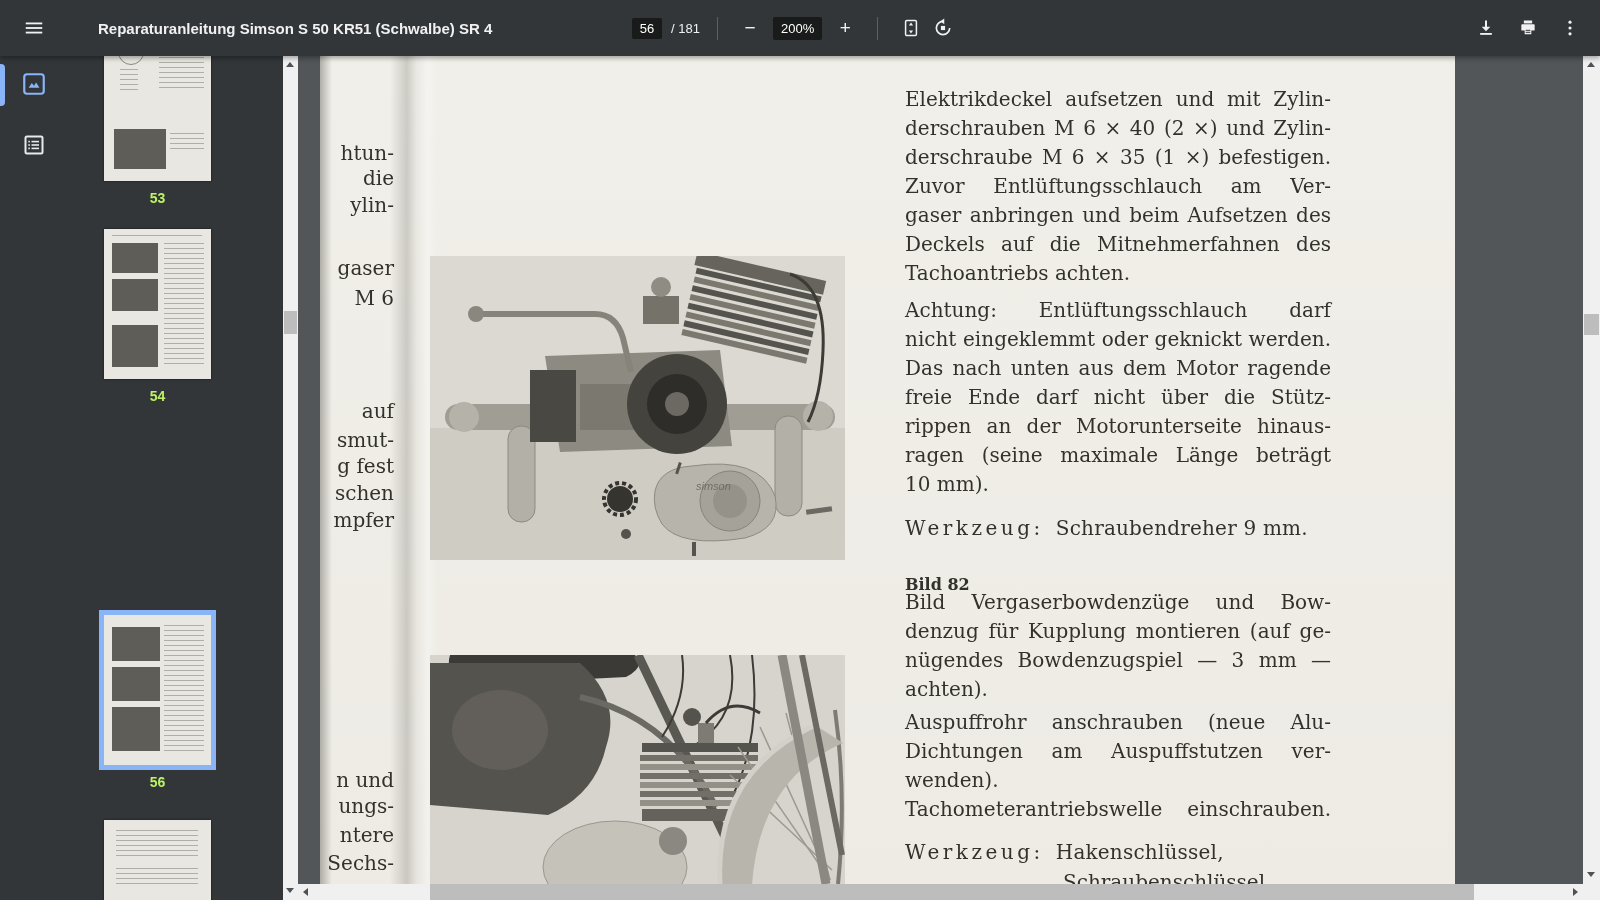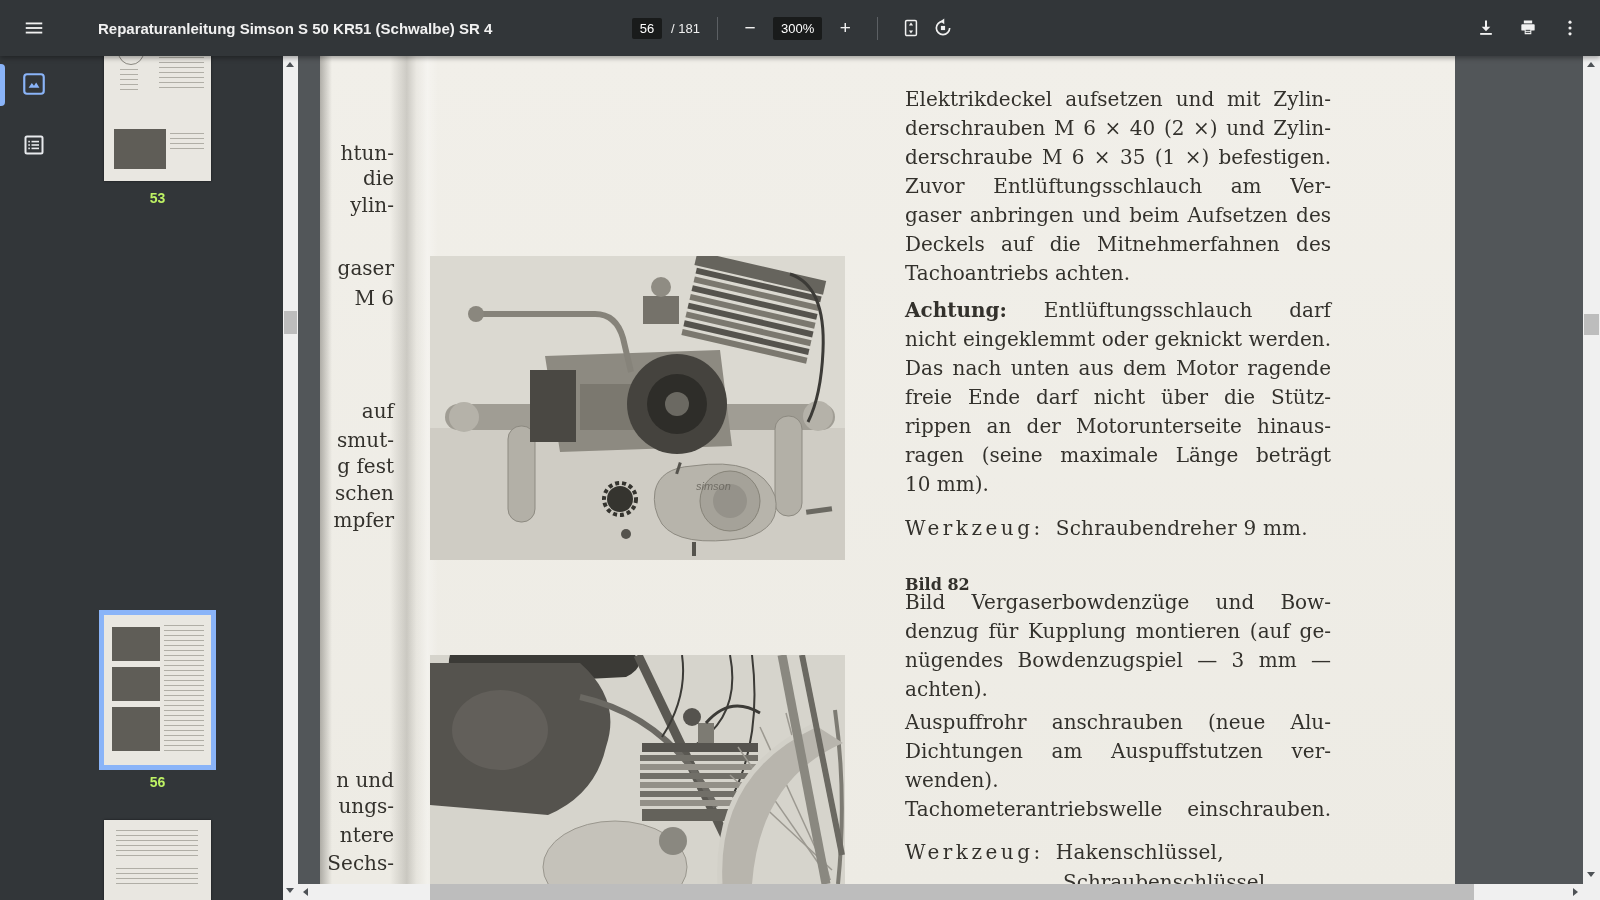--- a/index.html
+++ b/index.html
@@ -62,21 +62,21 @@
           background:linear-gradient(90deg,rgba(60,58,50,0),rgba(60,58,50,.20) 35%,rgba(60,58,50,.04) 55%,rgba(255,255,255,.3) 78%,rgba(60,58,50,0));}
 
   .frags{position:absolute;left:0;top:0;width:77px;height:828px;}
   .frag{position:absolute;right:3px;white-space:nowrap;font-family:"DejaVu Serif",serif;
         font-size:20px;color:#33312c;}
 
   .rcol{position:absolute;left:585px;top:0;width:426px;font-family:"DejaVu Serif",serif;
         font-size:20px;color:#33312c;}
   .tl{position:absolute;left:0;width:426px;height:29px;line-height:29px;white-space:nowrap;}
   .tl.j{white-space:normal;text-align:justify;text-align-last:justify;}
-  .b{font-weight:bold;}
+  .b{font-weight:normal;}
   .caption{font-weight:bold;font-size:16px;margin-top:18px;}
   .wlabel{letter-spacing:3.5px;}
   .wval{margin-left:12px;letter-spacing:.2px;}
   .indent2{padding-left:158px;}
 
   .photo{position:absolute;left:110px;width:415px;}
   .photo svg{display:block;}
 </style>
 </head>
 <body>
@@ -97,21 +97,21 @@
         </span>
       </button>
       <span class="tb-title">Reparaturanleitung Simson S 50 KR51 (Schwalbe) SR 4</span>
     </div>
 
     <div class="tb-center">
       <input class="page-input" readonly="" value="56" style="">
       <span class="page-total"><span>/</span> <span>181</span></span>
       <span class="tb-sep"></span>
       <button class="glyph-btn">−</button>
-      <span class="zoom-box">300%</span>
+      <span class="zoom-box">200%</span>
       <button class="glyph-btn">+</button>
       <span class="tb-sep"></span>
       <button class="icon-btn" style="width:32px;height:32px;">
         <span>
           <svg width="20" height="20" viewBox="0 0 24 24">
               <rect x="5.5" y="3" width="13" height="18" rx="1.5" fill="none" stroke="#f1f1f1" stroke-width="1.8"></rect>
               <polygon points="12,5.5 9.5,9 14.5,9" fill="#f1f1f1"></polygon>
               <polygon points="12,18.5 9.5,15 14.5,15" fill="#f1f1f1"></polygon>
             </svg>
         </span>
@@ -203,20 +203,32 @@
           <div class="mcirc" style="left:14px;top:8px;width:24px;height:24px;"></div>
           <div class="mtx" style="left:16px;top:38px;width:18px;height:22px;"></div>
           <div class="mtx" style="left:55px;top:6px;width:45px;height:55px;"></div>
           <div class="mph" style="left:10px;top:98px;width:52px;height:40px;"></div>
           <div class="mtx" style="left:66px;top:102px;width:34px;height:18px;"></div>
         </div>
       </div>
       <div class="tlabel">53</div>
     </div>
 
+    <div class="thumb" style="top:173px;">
+      <div class="pg">
+        <div>
+          <div class="mtx" style="left:8px;top:6px;width:90px;height:4px;"></div>
+          <div class="mph" style="left:8px;top:14px;width:46px;height:30px;"></div>
+          <div class="mph" style="left:8px;top:50px;width:46px;height:32px;"></div>
+          <div class="mph" style="left:8px;top:96px;width:46px;height:42px;"></div>
+          <div class="mtx" style="left:60px;top:14px;width:40px;height:124px;"></div>
+        </div>
+      </div>
+      <div class="tlabel">54</div>
+    </div>
 
 
     <div class="thumb selected" style="top:559px;">
       <div class="pg">
         <div>
           <div class="mph" style="left:8px;top:12px;width:48px;height:34px;"></div>
           <div class="mph" style="left:8px;top:52px;width:48px;height:34px;"></div>
           <div class="mph" style="left:8px;top:92px;width:48px;height:44px;"></div>
           <div class="mtx" style="left:60px;top:10px;width:40px;height:126px;"></div>
         </div>

